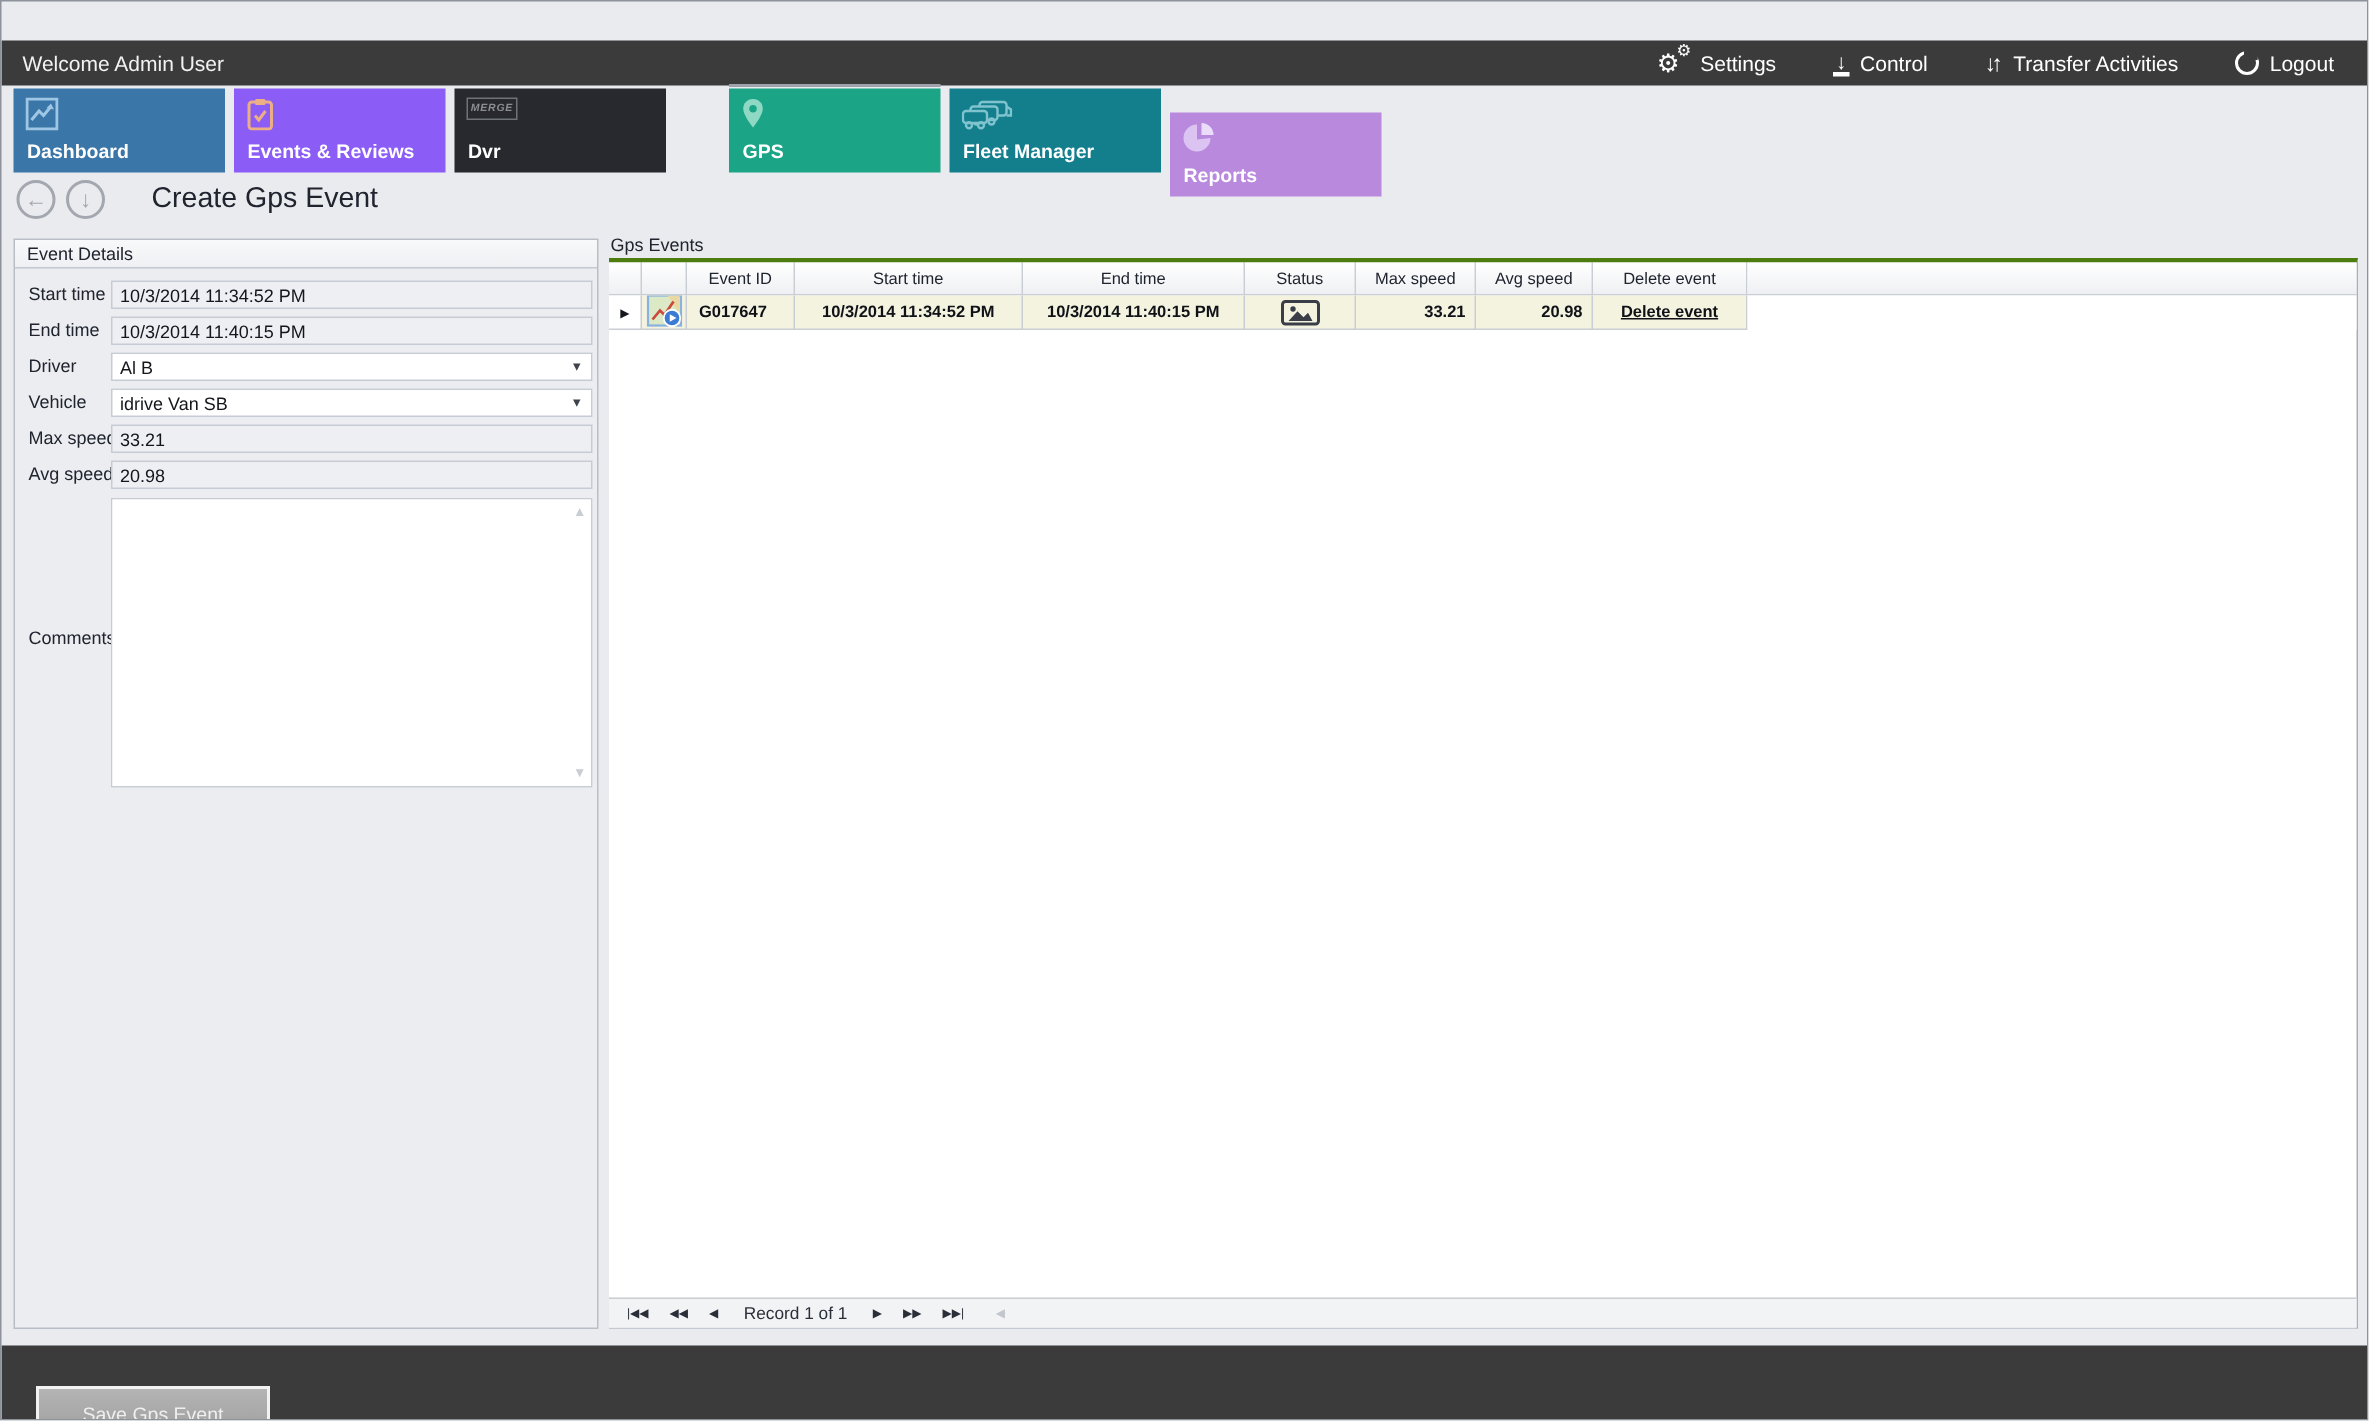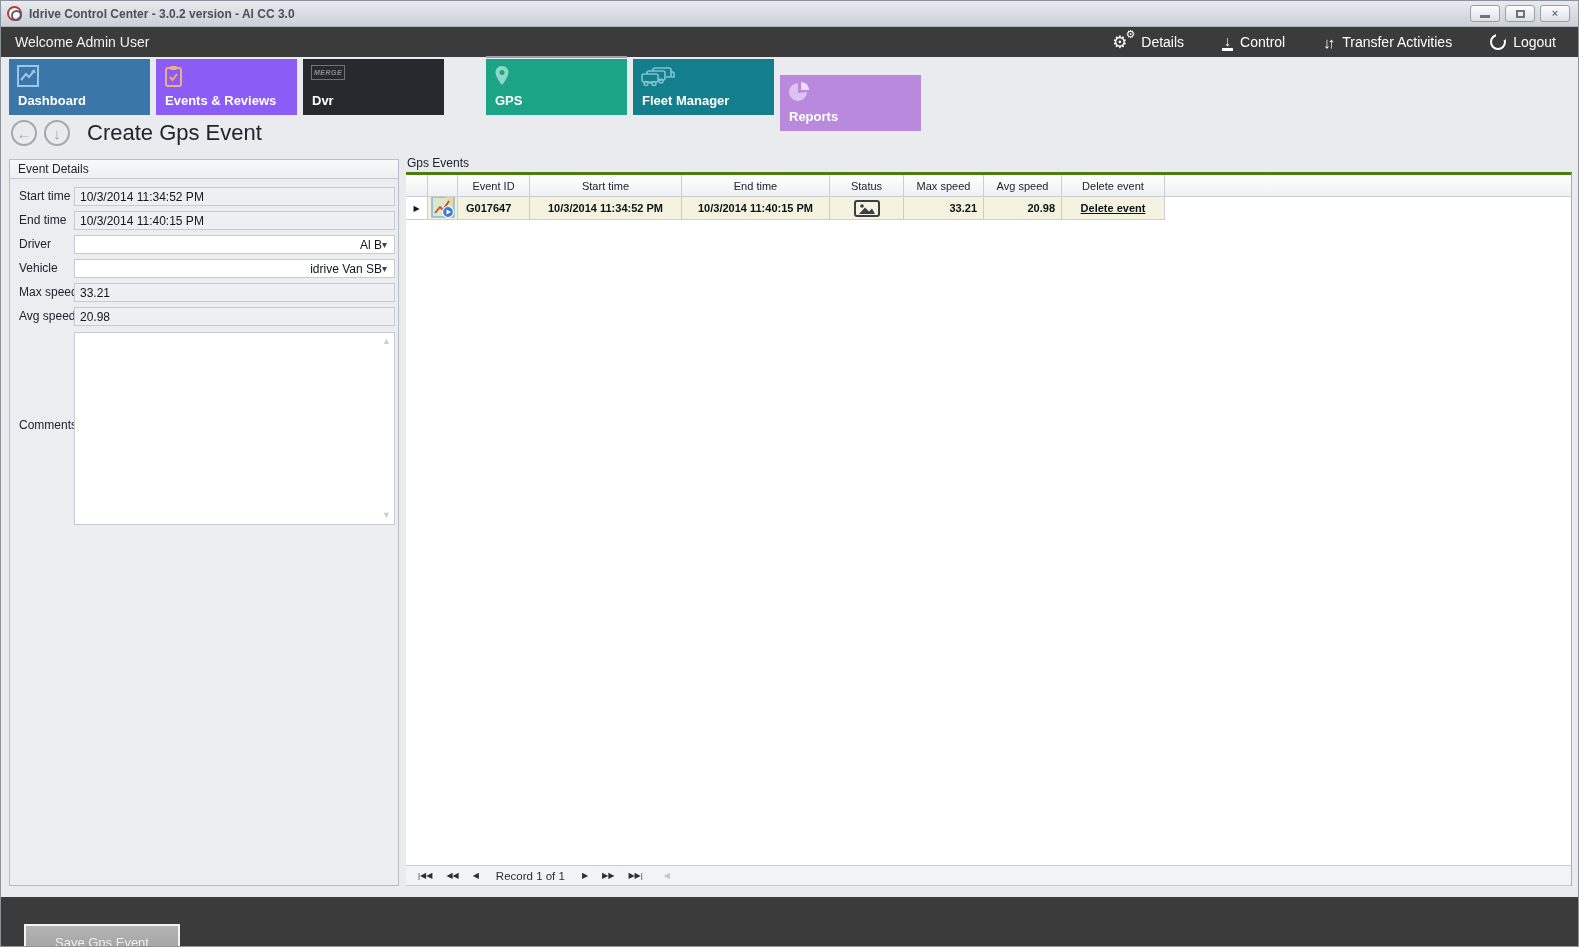--- a/index.html
+++ b/index.html
@@ -54,34 +54,34 @@
   .tile-fleet { background:#137E8C; }
   .tile-reports { background:#B989DE;margin-top:16px; }
   .dvr-box { width:34px; height:15px; border:1px solid #6F7378; display:flex; align-items:center;
     justify-content:center; font-size:7px; font-style:italic; font-weight:bold; color:#8A8E94; letter-spacing:0.5px; }
 
   
   .crumbs { position:absolute; top:119px; left:10px; display:flex; align-items:center; gap:7px; }
   .circle-btn { width:26px; height:26px; border:2px solid #A3A7AF; border-radius:50%;
     display:flex; align-items:center; justify-content:center; color:#A3A7AF;
     font-size:15px; font-weight:bold; background:transparent; cursor:default; line-height:1; }
-  .page-title { font-size:22px; color:#20242F; margin-left:10px; }
+  .page-title { font-size:19px; color:#20242F; margin-left:24px; }
 
   
   .left-panel { position:absolute; left:8px; top:158px; width:390px; height:727px;
     background:#EBEDF0; border:1px solid #B9BDC6; }
   .panel-header { height:19px; background:linear-gradient(#F8F9FA,#EEF0F3); border-bottom:1px solid #C4C8D0;
     display:flex; align-items:center; padding-left:8px; font-size:12px; color:#20242F; }
   .form-row { position:absolute; left:0; width:100%; height:19px; }
   .form-label { position:absolute; left:9px; top:2px; font-size:12px; color:#20242F; }
   .field { position:absolute; left:64px; top:0; width:321px; height:19px; border:1px solid #C7CBD4;
     background:#EDEFF3; font-family:"Liberation Sans","DejaVu Sans",sans-serif;
     font-size:12px; color:#14161C; padding:0 5px; outline:none; }
   .combo { position:absolute; left:64px; top:0; width:321px; height:19px; border:1px solid #C7CBD4;
-    background:#FFFFFF; display:flex; align-items:center; padding:0 5px; cursor:default;text-align:right; }
+    background:#FFFFFF; display:flex; align-items:center; padding:0 5px; cursor:default; }
   .combo-text { font-size:12px; color:#14161C; flex:1; }
   .combo-arrow { color:#3E434C; font-size:10px; padding-right:2px; }
   .row-start { top:27px; } .row-end { top:51px; } .row-driver { top:75px; }
   .row-vehicle { top:99px; } .row-max { top:123px; } .row-avg { top:147px; }
   .comments-wrap { position:absolute; left:64px; top:172px; width:321px; height:193px;
     border:1px solid #C7CBD4; background:#fff; }
   .comments-label { position:absolute; left:9px; top:258px; font-size:12px; color:#20242F; }
   .comments-area { width:100%; height:100%; border:none; resize:none; outline:none; background:#fff;
     font-family:"Liberation Sans","DejaVu Sans",sans-serif; font-size:12px; padding:4px; }
   .scroll-arrow { position:absolute; right:3px; font-size:9px; color:#C9CDD4; line-height:1; }
@@ -120,45 +120,30 @@
   .save-btn { position:absolute; left:23px; top:10px; width:156px; height:36px;
     background:linear-gradient(#B4B4B4,#9E9E9E); border:2px solid #F2F2F2;
     color:#EFEFEF; font-size:13px; font-family:"Liberation Sans","DejaVu Sans",sans-serif;
     display:flex; align-items:center; justify-content:center; cursor:default;margin-top:17px; }
 </style>
 </head>
 <body>
 
 <div class="window">
 
-  <div class="titlebar">
-    <span class="app-icon"></span>
-    <span class="title-text">Idrive Control Center - 3.0.2 version - Al CC 3.0</span>
-    <div class="win-controls">
-      <div class="win-btn">
-          <span class="glyph-min"></span>
-        </div>
-      <div class="win-btn">
-          <span class="glyph-max"></span>
-        </div>
-      <div class="win-btn">
-          <span>×</span>
-        </div>
-    </div>
-  </div>
 
   <div class="topbar">
     <span class="welcome">Welcome Admin User</span>
     <div class="top-actions">
       <div class="top-action">
         <span class="gear-wrap">
           <span class="gear-big">⚙</span>
           <span class="gear-small">⚙</span>
         </span>
-        <span>Details</span>
+        <span>Settings</span>
       </div>
       <div class="top-action">
         <span class="import-icon">↓</span>
         <span>Control</span>
       </div>
       <div class="top-action">
         <span class="transfer-icon"><span>↓</span><span>↑</span></span>
         <span>Transfer Activities</span>
       </div>
       <div class="top-action">

